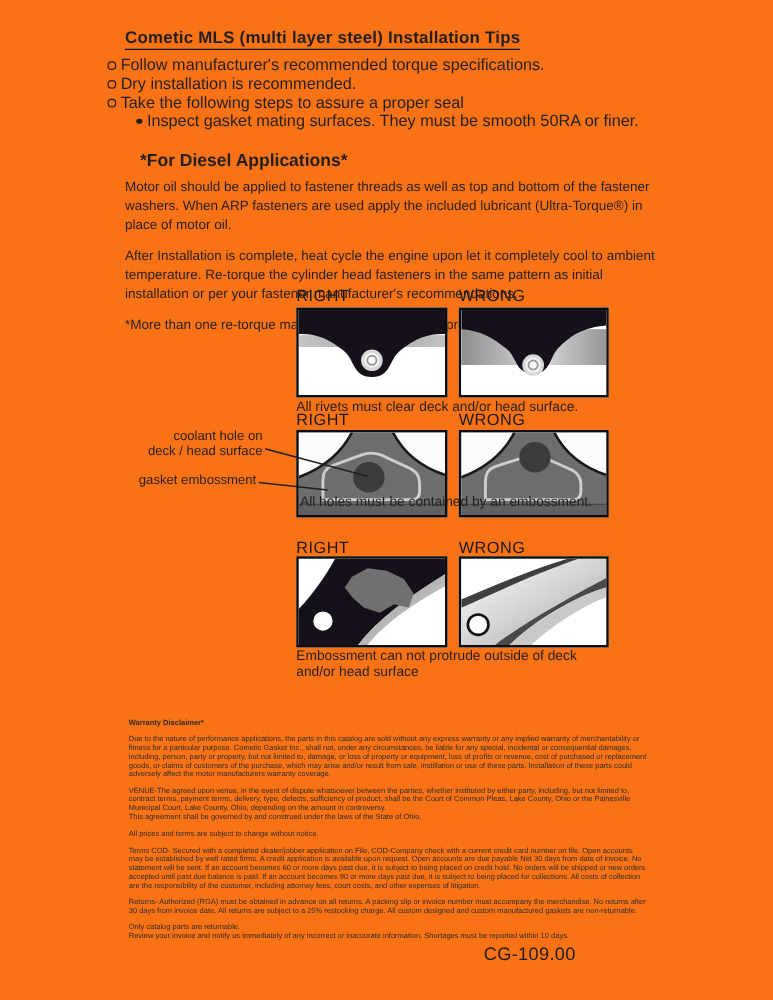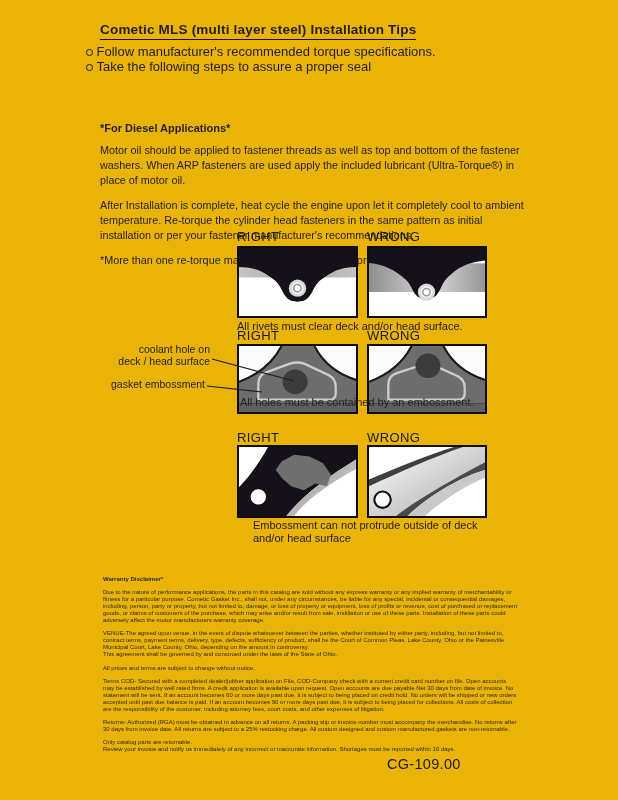--- a/index.html
+++ b/index.html
@@ -1,35 +1,35 @@
 <!DOCTYPE html>
 <html><head>
 <meta charset="utf-8">
 <style>
   html,body{margin:0;padding:0;background:#e8e8e8;}
   .page{
-    position:relative;width:618px;height:800px;background:#eab308;
+    position:relative;width:618px;height:800px;background:#f97316;
     font-family:"Liberation Sans","DejaVu Sans",sans-serif;color:#231f20;
     overflow:hidden;margin:0 auto;
   }
   
   .title{
     position:absolute;left:100px;top:22px;display:inline-block;
     font-size:13.5px;font-weight:bold;letter-spacing:.2px;
     border-bottom:1.6px solid #111;padding-bottom:2px;
   }
   .bullets{position:absolute;left:86px;top:44px;width:505px;font-size:13px;line-height:15px;}
   .b-row{display:flex;align-items:flex-start;}
   .b-row.sub{margin-left:23px;}
   .marker{flex:0 0 auto;margin-top:5px;margin-right:4px;}
   .marker.hollow{width:4.5px;height:4.5px;border:1px solid #231f20;border-radius:50%;}
   .marker.filled{width:4.5px;height:4.5px;background:#231f20;border-radius:50%;margin-top:5.5px;}
   
   .diesel{position:absolute;left:100px;top:121px;width:428px;font-size:10.8px;line-height:15px;}
-  .diesel h2{font-size:11px;font-weight:bold;margin:0 0 7px 0;}
+  .diesel h2{font-size:14px;font-weight:bold;margin:0 0 7px 12px;}
   .diesel p{margin:0 0 10px 0;}
   .diesel p.last{margin:0;}
   
   .dg-label{position:absolute;width:121px;text-align:left;font-size:13px;letter-spacing:.4px;color:#1a1a1a;}
   .panel{position:absolute;border:2.4px solid #0d0d0d;box-sizing:border-box;background:#fff;}
   .panel svg{display:block;width:100%;height:100%;}
   .caption{position:absolute;font-size:11px;line-height:13px;color:#231f20;}
   .annot{position:absolute;width:152px;text-align:right;font-size:10.5px;line-height:11.5px;color:#231f20;}
   .leader{position:absolute;left:200px;top:345px;}
   
@@ -47,21 +47,29 @@
 
   <div class="title">Cometic MLS (multi layer steel) Installation Tips</div>
 
   <div class="bullets">
     <div class="b-row">
       <span class="marker hollow"></span>
       <span>Follow manufacturer's recommended torque specifications.</span>
     </div>
     <div class="b-row">
       <span class="marker hollow"></span>
+      <span>Dry installation is recommended.</span>
+    </div>
+    <div class="b-row">
+      <span class="marker hollow"></span>
       <span>Take the following steps to assure a proper seal</span>
+    </div>
+    <div class="b-row sub">
+      <span class="marker filled"></span>
+      <span>Inspect gasket mating surfaces.  They must be smooth 50RA or finer.</span>
     </div>
   </div>
 
   <div class="diesel">
     <h2>*For Diesel Applications*</h2>
     <p>Motor oil should be applied to fastener threads as well as top and bottom of the fastener washers. When ARP fasteners are used apply the included lubricant (Ultra-Torque®) in place of motor oil.</p>
     <p>After Installation is complete, heat cycle the engine upon let it completely cool to ambient temperature. Re-torque the cylinder head fasteners in the same pattern as initial installation or per your fastener manufacturer's recommendations.</p>
     <p class="last">*More than one re-torque may be required to achieve proper fastener stretch*</p>
   </div>
 
@@ -181,21 +189,21 @@
       </defs>
       <rect x="0" y="0" width="120" height="72" fill="#ffffff"></rect>
       <path d="M0,34 C32,20 62,8 88,0 H120 V16 C86,34 48,56 28,72 H0 Z" fill="url(#g4)"></path>
       <path d="M0,34 C32,20 62,8 88,0 H97 C68,10 32,26 0,41 Z" fill="#3f3f3f"></path>
       <path d="M120,16 C86,34 48,56 28,72 H40 C58,54 92,32 120,24 Z" fill="#4a4a4a"></path>
       <path d="M120,24 C92,32 58,54 40,72 H58 C75,56 100,40 120,32 Z" fill="#c9c9c9"></path>
       <circle cx="14" cy="55" r="8.5" fill="#ffffff" stroke="#111111" stroke-width="2.2"></circle>
     </svg>
   </div>
 
-  <div class="caption" style="left:237px;top:519px;margin-left:16px;">
+  <div class="caption" style="left:237px;top:519px;">
     <div>Embossment can not protrude outside of deck</div>
     <div>and/or head surface</div>
   </div>
 
   <div class="legal">
     <div class="lh">Warranty Disclaimer*</div>
     <p>Due to the nature of performance applications, the parts in this catalog are sold without any express warranty or any implied warranty of merchantability or fitness for a particular purpose.  Cometic Gasket Inc., shall not, under any circumstances, be liable for any special, incidental or consequential damages, including, person, party or property, but not limited to, damage, or loss of property or equipment, loss of profits or revenue, cost of purchased or replacement goods, or claims of customers of the purchase, which may arise and/or result from sale, instillation or use of these parts.  Installation of these parts could adversely affect the motor manufacturers warranty coverage.</p>
     <p class="tight">VENUE-The agreed upon venue, in the event of dispute whatsoever between the parties, whether instituted by either party, including, but not limited to, contract terms, payment terms, delivery, type, defects, sufficiency of product, shall be the Court of Common Pleas, Lake County, Ohio or the Painesville Municipal Court, Lake County, Ohio, depending on the amount in controversy.</p>
     <p>This agreement shall be governed by and construed under the laws of the State of Ohio.</p>
     <p>All prices and terms are subject to change without notice.</p>

